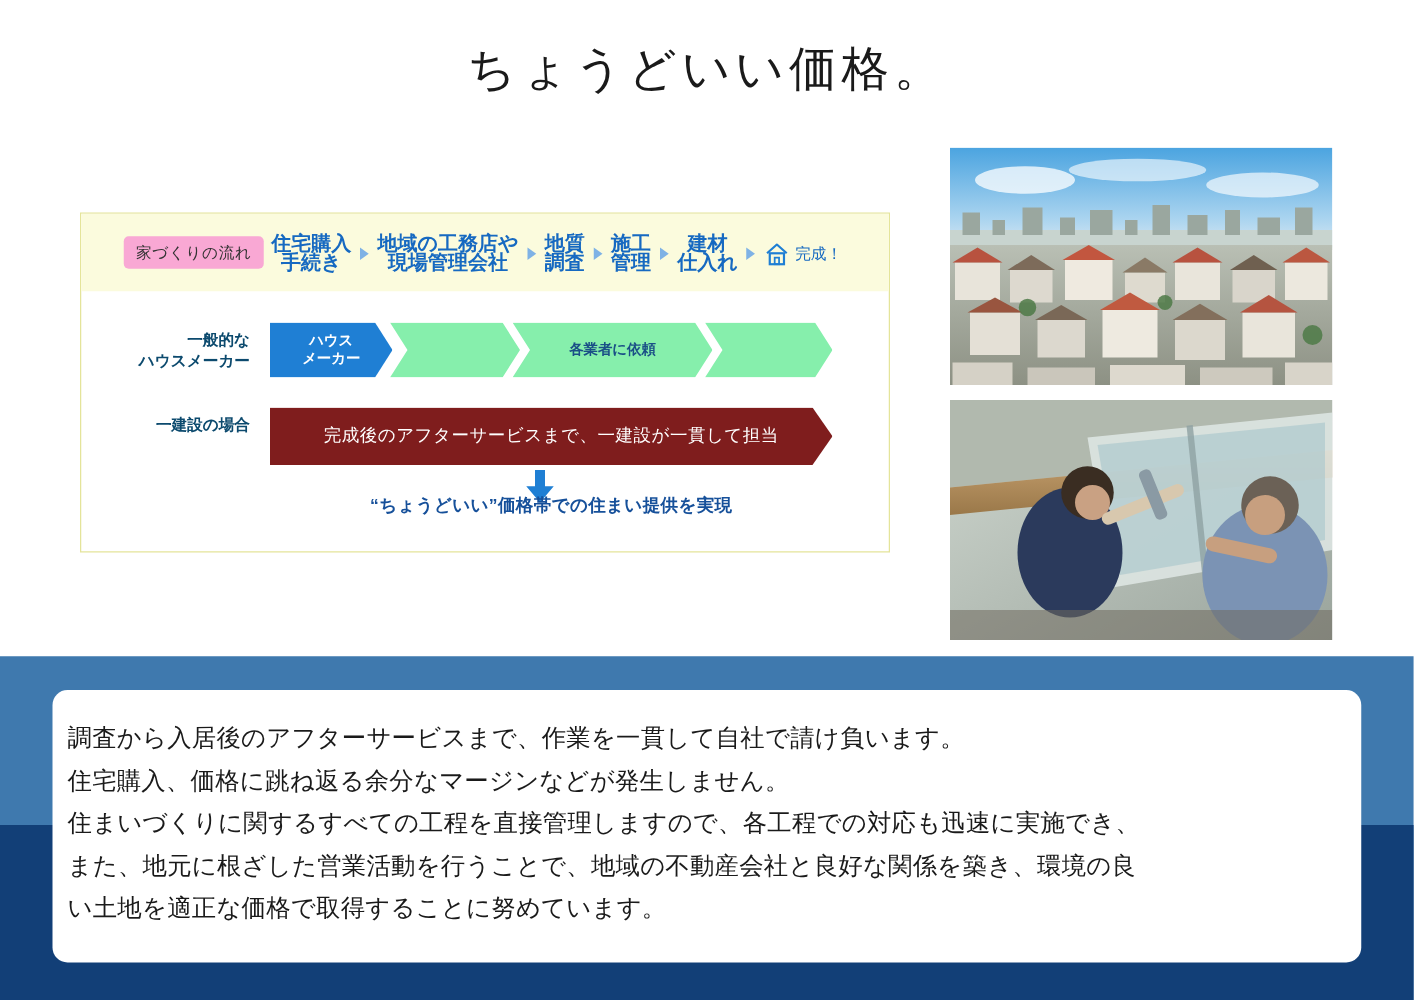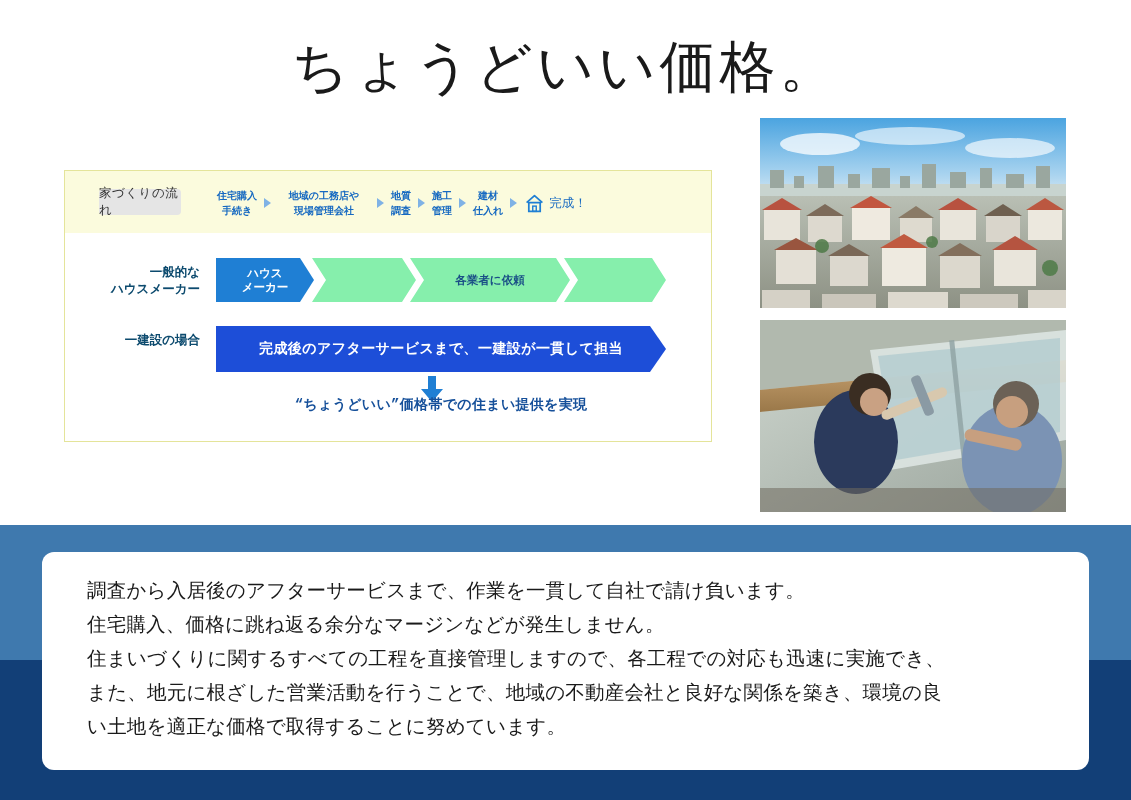--- a/index.html
+++ b/index.html
@@ -21,21 +21,21 @@
     background: #ffffff;
   }
 
   
   .title {
     position: absolute;
     left: 0;
     top: 30px;
     width: 1131px;
     text-align: center;
-    font-size: 56px;
+    font-size: 38px;
     letter-spacing: 4px;
     color: #1a1a1a;
     font-weight: 400;
     font-family: "DejaVu Sans", "Liberation Sans", sans-serif;
   }
 
   
   .diagram {
     position: absolute;
     left: 64px;
@@ -52,43 +52,43 @@
     top: 0;
     width: 646px;
     height: 62px;
     background: #fbfbdd;
     box-sizing: border-box;
   }
   .flow-chip {
     position: absolute;
     left: 34px;
     top: 18px;
-    width: 82px;
+    width: 112px;
     height: 26px;
-    background: #e5e5e5;
+    background: #f9a8d4;
     border-radius: 4px;
     font-size: 12.5px;
     color: #333333;
     display: flex;
     align-items: center;
     justify-content: center;
     letter-spacing: 0.5px;
   }
   .flow-steps {
     position: absolute;
     left: 152px;
     top: 11px;
     width: 490px;
     height: 42px;
     display: flex;
     align-items: center;
   }
   .flow-step {
     color: #1669c1;
-    font-size: 10px;
+    font-size: 16px;
     line-height: 15px;
     text-align: center;
     font-weight: bold;
     white-space: nowrap;
   }
   .flow-step.wide { min-width: 92px; }
   .flow-arrow {
     width: 0;
     height: 0;
     border-left: 7px solid #7fb2e5;
@@ -160,49 +160,48 @@
   }
   .chev.first .chev-text { color: #ffffff; }
 
   
   .ichiken-bar {
     position: absolute;
     left: 216px;
     top: 326px;
     width: 450px;
     height: 46px;
-    background: #1d4ed8;
+    background: #7f1d1d;
     clip-path: polygon(0 0, calc(100% - 16px) 0, 100% 50%, calc(100% - 16px) 100%, 0 100%);
     display: flex;
     align-items: center;
     justify-content: center;
     color: #ffffff;
     font-size: 14px;
-    font-weight: bold;
+    font-weight: normal;
     letter-spacing: 0.4px;
   }
 
   .down-arrow {
     position: absolute;
     left: 419px;
     top: 376px;
     width: 26px;
     height: 26px;
   }
   .result-text {
     position: absolute;
     left: 216px;
     top: 396px;
     width: 450px;
     text-align: center;
     color: #16509a;
     font-size: 14px;
     font-weight: bold;
     letter-spacing: 0.3px;
-    font-family: Liberation Mono, monospace;
   }
 
   
   .photo {
     position: absolute;
     overflow: hidden;
   }
   #photo-townscape {
     left: 760px;
     top: 118px;
@@ -235,21 +234,21 @@
   }
   .text-card {
     position: absolute;
     left: 42px;
     top: 552px;
     width: 1047px;
     height: 218px;
     background: #ffffff;
     border-radius: 12px;
     box-sizing: border-box;
-    padding: 22px 28px 0 45px;
+    padding: 22px 28px 0 12px;
   }
   .body-line {
     font-size: 19.5px;
     line-height: 34px;
     color: #1a1a1a;
     letter-spacing: 0.2px;
     font-family: "DejaVu Sans", "Liberation Sans", sans-serif;
     white-space: nowrap;
   }
 </style>

